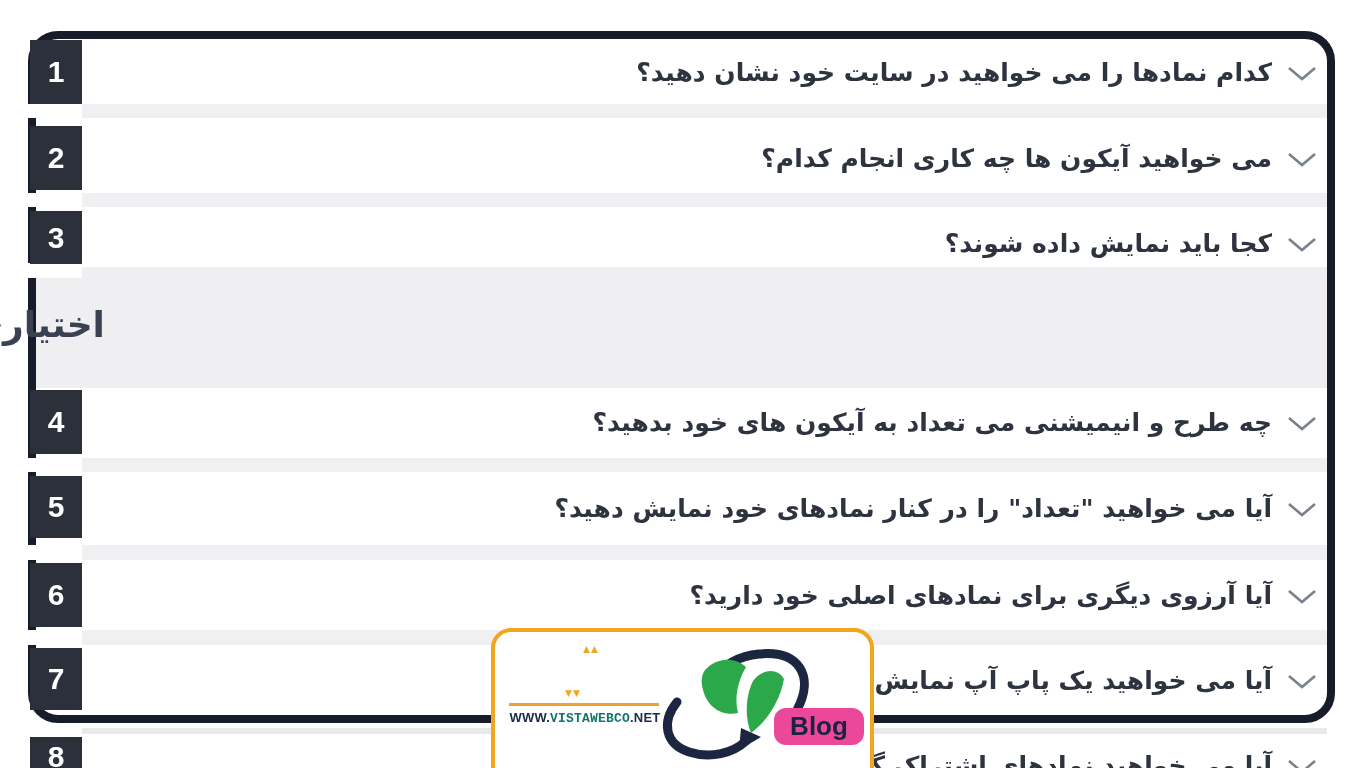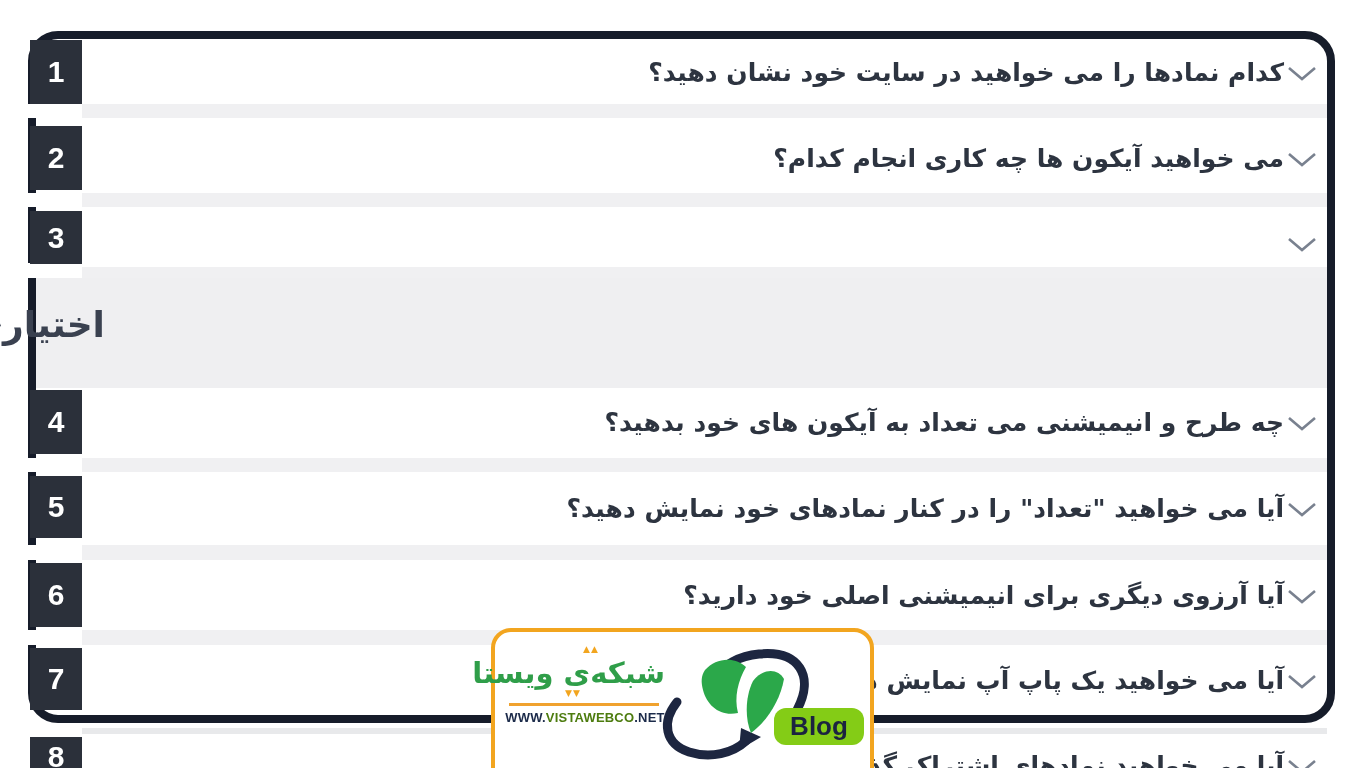--- a/index.html
+++ b/index.html
@@ -34,21 +34,21 @@
     left:30px;width:52px;background:#2b303a;z-index:4;
     display:flex;align-items:center;justify-content:center;
     color:#ffffff;font-family:"Liberation Sans",sans-serif;
     font-size:30px;font-weight:700;
   }
   .badge.cut{overflow:hidden;}
 
   
   .row-q{
     right:49px;height:40px;z-index:1;
-    display:flex;align-items:center;direction:rtl;gap:3px;
+    display:flex;align-items:center;direction:rtl;gap:15px;
     cursor:pointer;white-space:nowrap;
   }
   .q-text{font-size:25px;font-weight:700;color:#2d3440;}
   .chev{display:flex;align-items:center;margin-top:4px;}
 
   
   .bottom-line{left:82px;top:728px;width:1245px;height:6px;background:#e8e9eb;z-index:1;}
 
   
   .wm-box{
@@ -61,25 +61,25 @@
     position:absolute;left:10px;top:24px;width:160px;text-align:center;
     font-size:29px;font-weight:700;color:#2f9e49;direction:rtl;white-space:nowrap;
   }
   .wm-tri{position:absolute;color:#f2a51f;font-size:9px;letter-spacing:1px;z-index:2;}
   .wm-rule{position:absolute;left:14px;top:71px;width:150px;height:3px;background:#f0a22e;}
   .wm-url{
     position:absolute;left:2px;top:78px;width:176px;text-align:center;
     font-family:"Liberation Sans",sans-serif;font-size:13px;font-weight:700;
     color:#1c2b4a;letter-spacing:.2px;white-space:nowrap;
   }
-  .wm-url .dom{color:#4d7c0f;}
+  .wm-url .dom{color:#0f766e;font-family:Liberation Mono, monospace;}
   .wm-swirl{position:absolute;left:160px;top:8px;}
   .wm-blog{
     position:absolute;left:279px;top:76px;width:90px;height:37px;
-    background:#84cc16;border-radius:12px;z-index:5;
+    background:#ec4899;border-radius:12px;z-index:5;
     display:flex;align-items:center;justify-content:center;
     font-family:"Liberation Sans",sans-serif;font-size:26px;font-weight:700;color:#1b2340;
   }
 </style>
 </head>
 <body>
 
 <div class="layer sep" style="top:104px"></div>
 <div class="layer sep" style="top:193px"></div>
 <div class="layer sep" style="top:267px;height:11px"></div>
@@ -125,20 +125,21 @@
       </svg>
     </span>
   <span class="q-text">می خواهید آیکون ها چه کاری انجام کدام؟</span>
 </div>
 <div class="layer row-q" style="top:223px">
   <span class="chev">
       <svg width="30" height="16" viewBox="0 0 30 16">
         <polyline points="2,2 15,13 28,2" fill="none" stroke="#79818f" stroke-width="2.6"></polyline>
       </svg>
     </span>
+  <span class="q-text">کجا باید نمایش داده شوند؟</span>
 </div>
 <div class="layer row-q" style="top:402px">
   <span class="chev">
       <svg width="30" height="16" viewBox="0 0 30 16">
         <polyline points="2,2 15,13 28,2" fill="none" stroke="#79818f" stroke-width="2.6"></polyline>
       </svg>
     </span>
   <span class="q-text">چه طرح و انیمیشنی می تعداد به آیکون های خود بدهید؟</span>
 </div>
 <div class="layer row-q" style="top:488px">
@@ -148,21 +149,21 @@
       </svg>
     </span>
   <span class="q-text">آیا می خواهید "تعداد" را در کنار نمادهای خود نمایش دهید؟</span>
 </div>
 <div class="layer row-q" style="top:575px">
   <span class="chev">
       <svg width="30" height="16" viewBox="0 0 30 16">
         <polyline points="2,2 15,13 28,2" fill="none" stroke="#79818f" stroke-width="2.6"></polyline>
       </svg>
     </span>
-  <span class="q-text">آیا آرزوی دیگری برای انیمیشنی اصلی خود دارید؟</span>
+  <span class="q-text">آیا آرزوی دیگری برای نمادهای اصلی خود دارید؟</span>
 </div>
 <div class="layer row-q" style="top:660px">
   <span class="chev">
       <svg width="30" height="16" viewBox="0 0 30 16">
         <polyline points="2,2 15,13 28,2" fill="none" stroke="#79818f" stroke-width="2.6"></polyline>
       </svg>
     </span>
   <span class="q-text">آیا می خواهید یک پاپ آپ نمایش داده شوند؟</span>
 </div>
 <div class="layer row-q" style="top:745px">
@@ -170,21 +171,20 @@
       <svg width="30" height="16" viewBox="0 0 30 16">
         <polyline points="2,2 15,13 28,2" fill="none" stroke="#79818f" stroke-width="2.6"></polyline>
       </svg>
     </span>
   <span class="q-text">آیا می خواهید نمادهای اشتراک گذاری نشان دهید؟</span>
 </div>
 
 <div class="layer wm-box">
   <div class="wm-inner">
     <span class="wm-tri" style="left:88px;top:12px">▲▲</span>
-    <div class="wm-brand">شبکه‌ی ویستا</div>
     <span class="wm-tri" style="left:70px;top:56px">▼▼</span>
     <div class="wm-rule"></div>
     <div class="wm-url">
       <span>WWW.</span><span class="dom">VISTAWEBCO</span><span>.NET</span>
     </div>
     <svg class="wm-swirl" width="186" height="132" viewBox="0 0 186 132">
 
       <path d="M 142,70 C 160,36 144,10 104,14 C 84,16 68,25 61,36" fill="none" stroke="#1d2640" stroke-width="9" stroke-linecap="round"></path>
       <polygon points="48,44 68,26 71,45" fill="#1d2640"></polygon>
 

